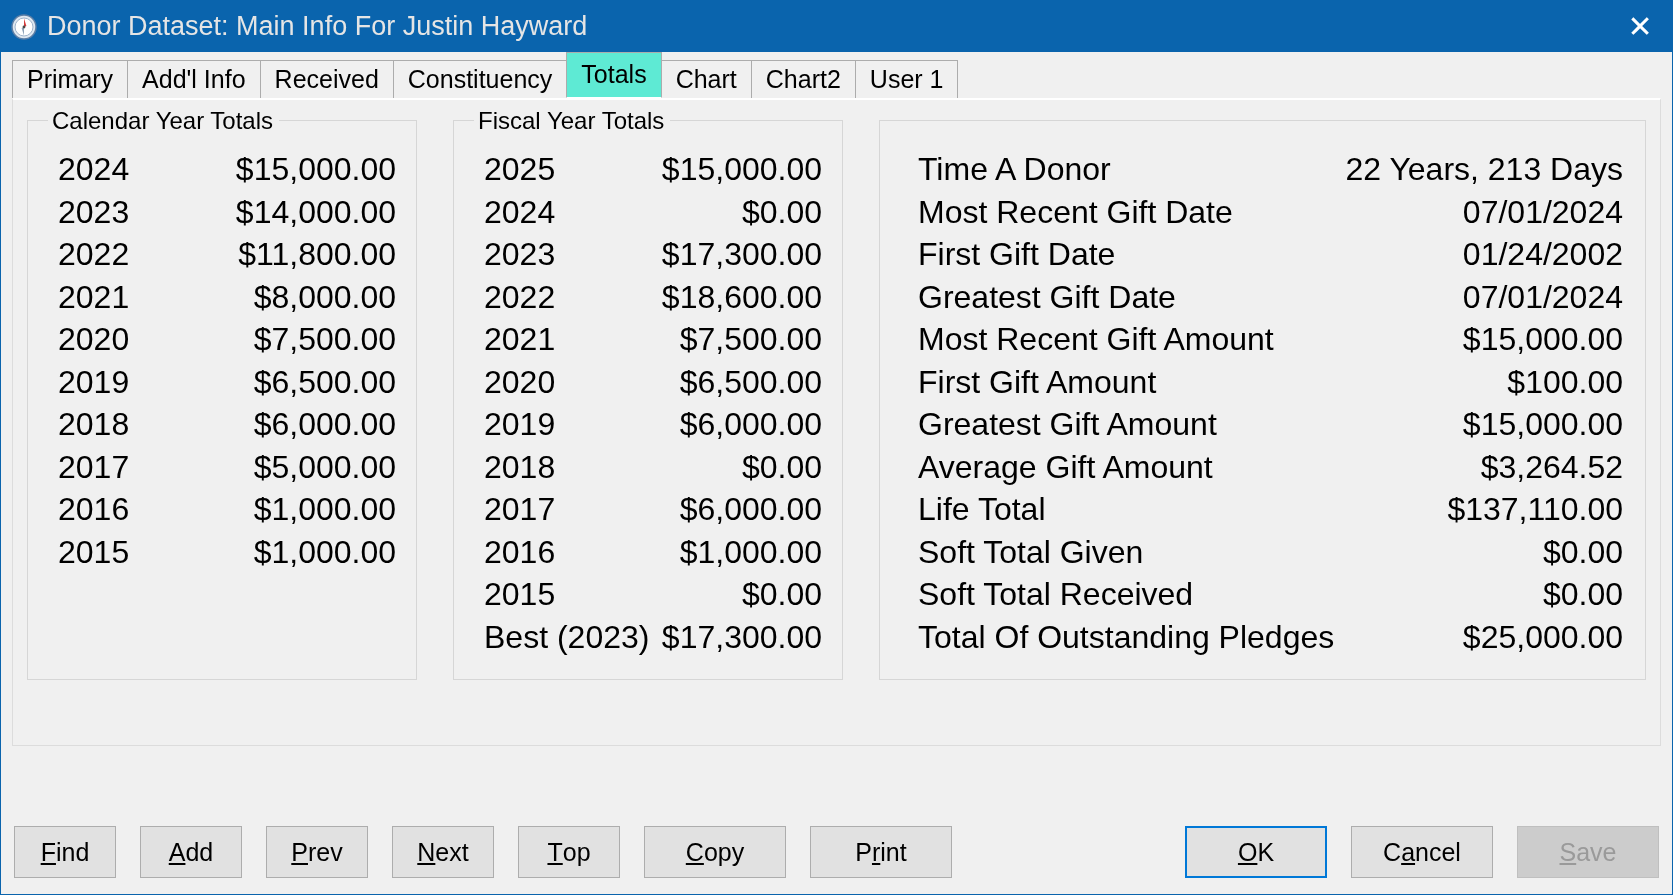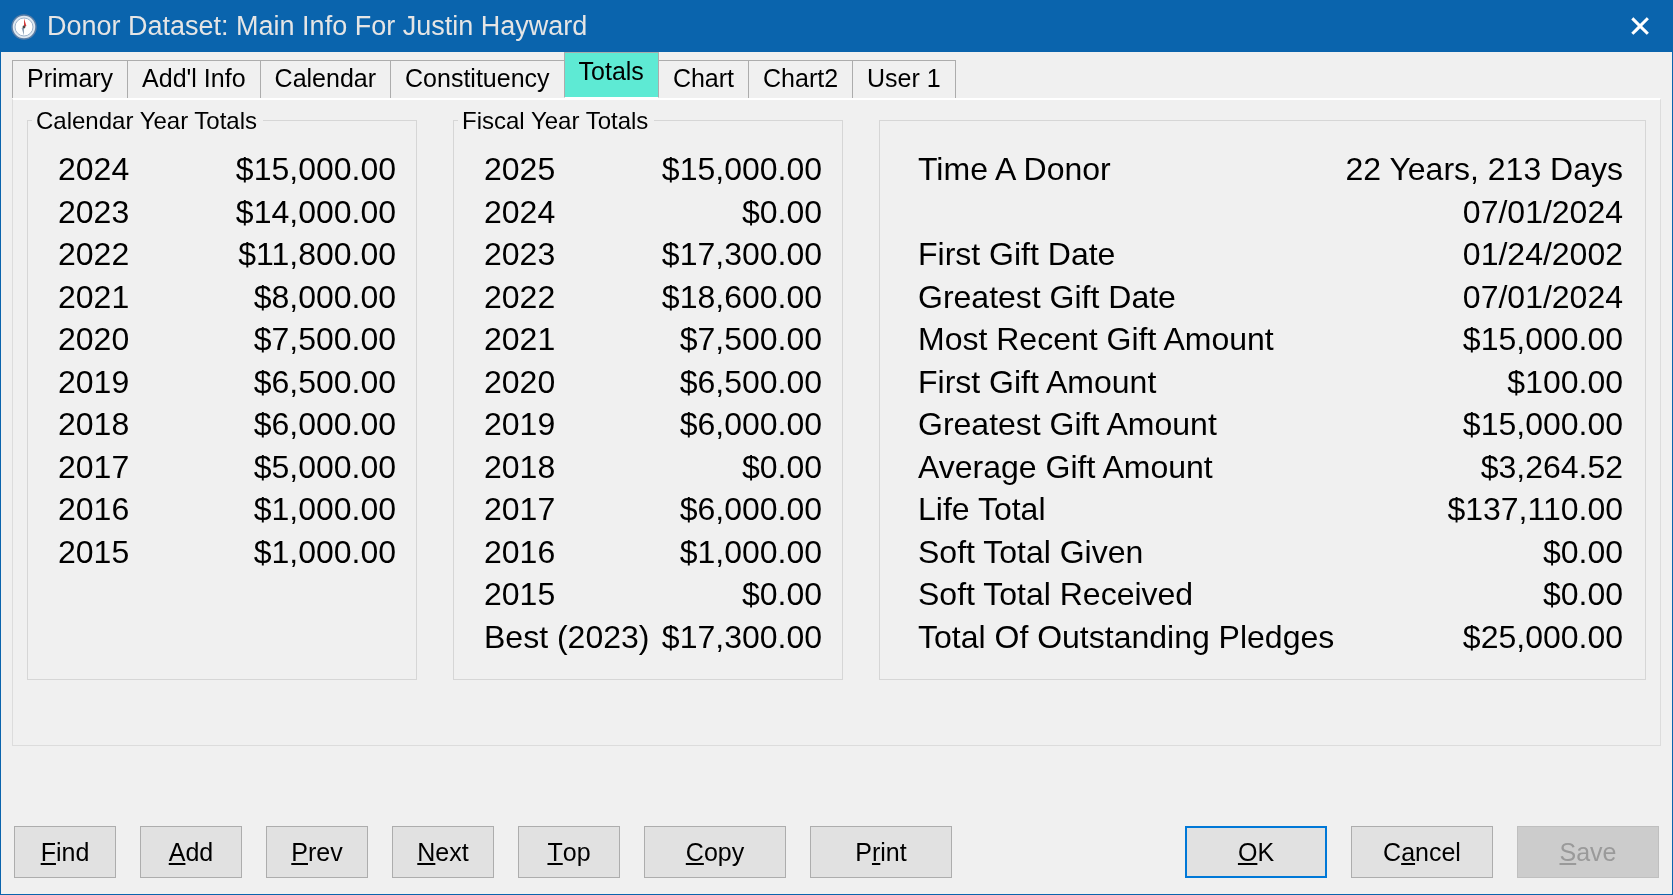--- a/index.html
+++ b/index.html
@@ -70,21 +70,21 @@
     font-size: 25px;
     color: #000000;
     background: #f0f0f0;
     border: 1px solid #acacac;
     border-bottom: none;
     padding: 3px 14px 4px 14px;
     margin-right: -1px;
     height: 38px;
     box-sizing: border-box;
     display: flex;
-    align-items: flex-start;
+    align-items: center;
     cursor: default;
     position: relative;
     z-index: 1;
   }
   .tab.active {
     background: #5eead4;
     height: 46px;
     padding-top: 4px;
     padding-bottom: 6px;
     z-index: 3;
@@ -114,21 +114,21 @@
   .group {
     position: relative;
     border: 1px solid #d6d6d6;
     box-sizing: border-box;
     padding: 26px 8px 10px 8px;
     height: 560px;
   }
   .group-title {
     position: absolute;
     top: -14px;
-    left: 4px;
+    left: 20px;
     background: #f0f0f0;
     padding: 0 6px 0 4px;
     font-size: 24px;
     color: #000000;
     white-space: nowrap;
   }
   .g-calendar { width: 390px; margin-right: 36px; }
   .g-fiscal   { width: 390px; margin-right: 36px; }
   .g-other    { flex: 1 1 auto; }
 
@@ -219,21 +219,21 @@
   </div>
 
   <div class="tabstrip">
     <div class="tab">
         <span>Primary</span>
       </div>
     <div class="tab">
         <span>Add'l Info</span>
       </div>
     <div class="tab">
-        <span>Calendar</span>
+        <span>Received</span>
       </div>
     <div class="tab">
         <span>Constituency</span>
       </div>
     <div class="tab active">
         <span>Totals</span>
       </div>
     <div class="tab">
         <span>Chart</span>
       </div>
@@ -371,20 +371,21 @@
       </div>
 
       <div class="group g-other">
         <div class="rows">
           <div class="row">
               <span class="label">Time A Donor</span>
               <span class="spacer"></span>
               <span class="value">22 Years, 213 Days</span>
             </div>
           <div class="row">
+              <span class="label">Most Recent Gift Date</span>
               <span class="spacer"></span>
               <span class="value">07/01/2024</span>
             </div>
           <div class="row">
               <span class="label">First Gift Date</span>
               <span class="spacer"></span>
               <span class="value">01/24/2002</span>
             </div>
           <div class="row">
               <span class="label">Greatest Gift Date</span>

